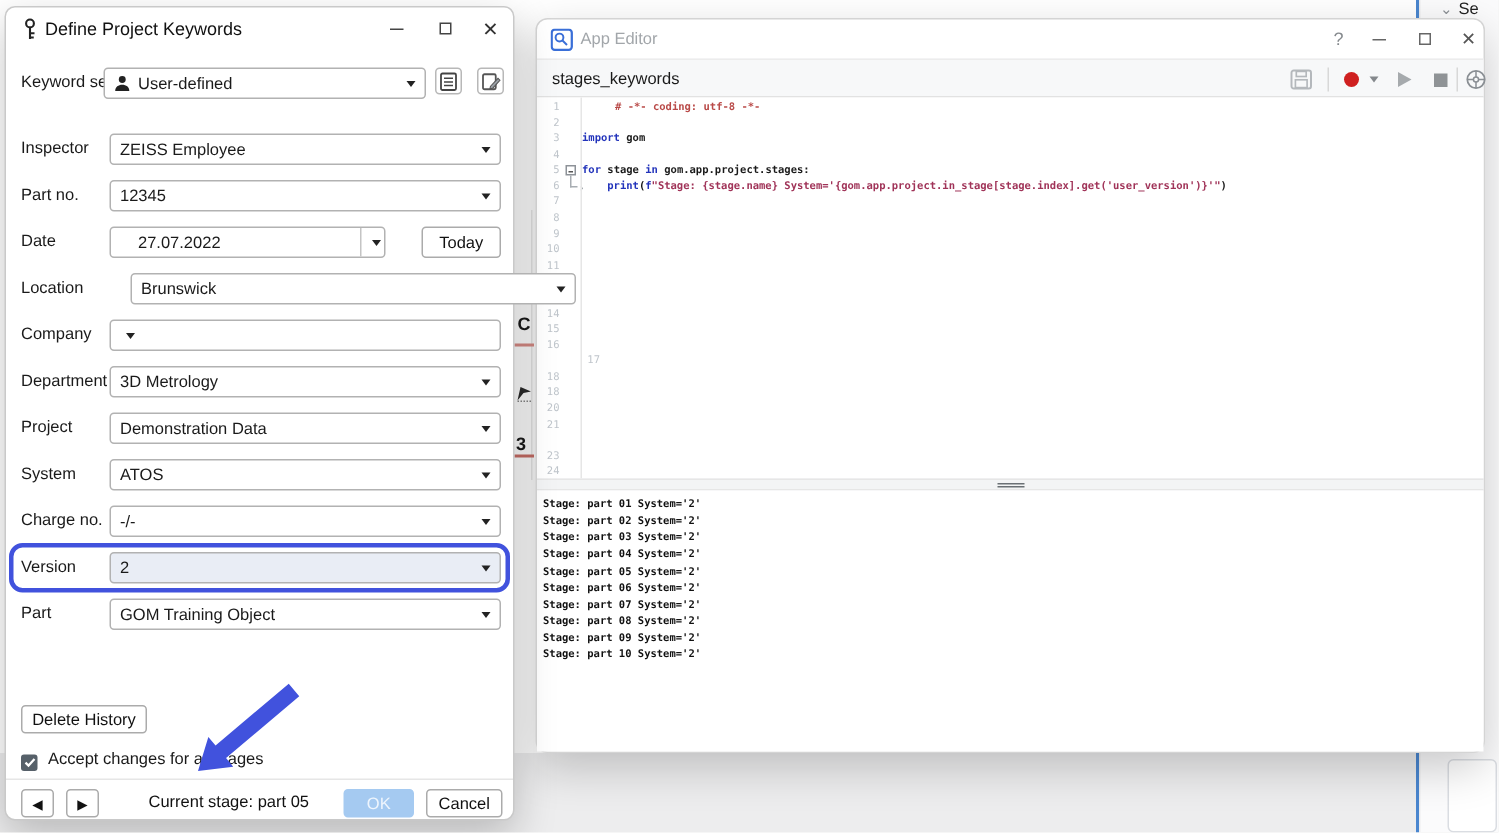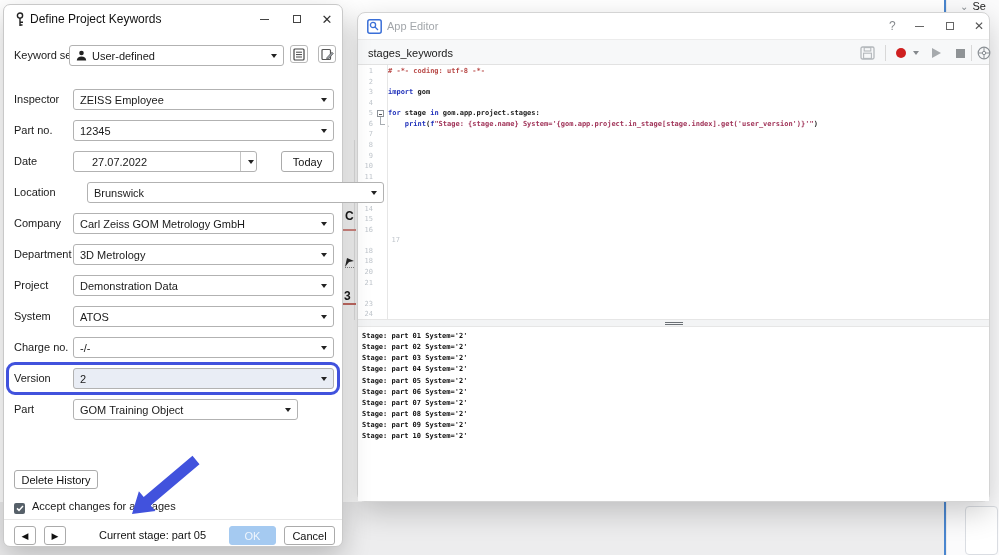--- a/index.html
+++ b/index.html
@@ -78,21 +78,21 @@
   .ln { position:absolute; left:0; width:15px; text-align:right; color:#bfc5cb; font-weight:normal; }
   .foldcol { position:absolute; left:18px; width:11px; height:11px; }
   .fold-minus { position:absolute; left:1px; top:1px; width:7px; height:7px; border:1px solid #8d9298; background:#fff; }
   .fold-minus::after { content:""; position:absolute; left:1px; top:2.5px; width:3px; height:1px; background:#555; }
   .fold-end { position:absolute; left:4px; top:-3px; width:5px; height:8px; border-left:1px solid #a8adb2;
               border-bottom:1px solid #a8adb2; }
   .fold-gt { position:absolute; left:10px; top:2px; color:#9aa0a6; font-size:6px; }
   .code-text { position:absolute; left:30px; white-space:pre; }
   .tok-kw { color:#2233bb; font-weight:bold; }
   .tok-plain { color:#1a1a1a; }
-  .tok-comment { color:#b94a48; }
+  .tok-comment { color:#b94a48;margin-left:22px; }
   .tok-str { color:#a03358; }
 
   
   #splitter { position:absolute; left:0; top:306px; width:631px; height:8px; background:#f3f4f5;
               border-top:1px solid #e6e6e6; border-bottom:1px solid #e6e6e6; }
   #splitter-handle { position:absolute; left:307px; top:2px; width:18px; height:3px;
                      border-top:1.5px solid #6b7075; border-bottom:1.5px solid #6b7075; }
   #output-area { position:absolute; left:0; top:314px; width:631px; height:174px; background:#fff; overflow:hidden;
                  font-family:"DejaVu Sans Mono", monospace; font-size:7px; font-weight:bold; color:#111;text-align:center; }
   .out-row { position:absolute; left:4px; white-space:pre; }
@@ -186,21 +186,20 @@
         </div>
       </div>
       <button class="btn" style="left: 277px; top: 146px; width: 53px; height: 21px;">Today</button>
       <span class="abs dlg-label" style="left: 10px; top: 177px;">Location</span>
       <div class="combo" style="left: 83px; top: 177px; width: 297px;">
         <span class="val">Brunswick</span>
         <span class="arrow"></span>
       </div>
       <span class="abs dlg-label" style="left: 10px; top: 208px;">Company</span>
       <div class="combo" style="left: 69px; top: 208px; width: 261px;">
-        <span class="val">Carl Zeiss GOM Metrology GmbH</span>
         <span class="arrow"></span>
       </div>
       <span class="abs dlg-label" style="left: 10px; top: 239px;">Department</span>
       <div class="combo" style="left: 69px; top: 239px; width: 261px;">
         <span class="val">3D Metrology</span>
         <span class="arrow"></span>
       </div>
       <span class="abs dlg-label" style="left: 10px; top: 270px;">Project</span>
       <div class="combo" style="left: 69px; top: 270px; width: 261px;">
         <span class="val">Demonstration Data</span>
@@ -215,21 +214,21 @@
       <div class="combo" style="left: 69px; top: 332px; width: 261px;">
         <span class="val">-/-</span>
         <span class="arrow"></span>
       </div>
       <span class="abs dlg-label" style="left: 10px; top: 363px;">Version</span>
       <div class="combo focused" style="left: 69px; top: 363px; width: 261px;">
         <span class="val">2</span>
         <span class="arrow"></span>
       </div>
       <span class="abs dlg-label" style="left: 10px; top: 394px;">Part</span>
-      <div class="combo" style="left: 69px; top: 394px; width: 225px;">
+      <div class="combo" style="left: 69px; top: 394px; width: 261px;">
         <span class="val">GOM Training Object</span>
         <span class="arrow"></span>
       </div>
     </div>
   <div class="abs" id="version-highlight"></div>
 
   <button class="btn" style="left:10px; top:465px; width:84px; height:19px;">Delete History</button>
 
   <span class="abs" id="accept-checkbox">
     <svg width="8" height="7" viewBox="0 0 8 7">

